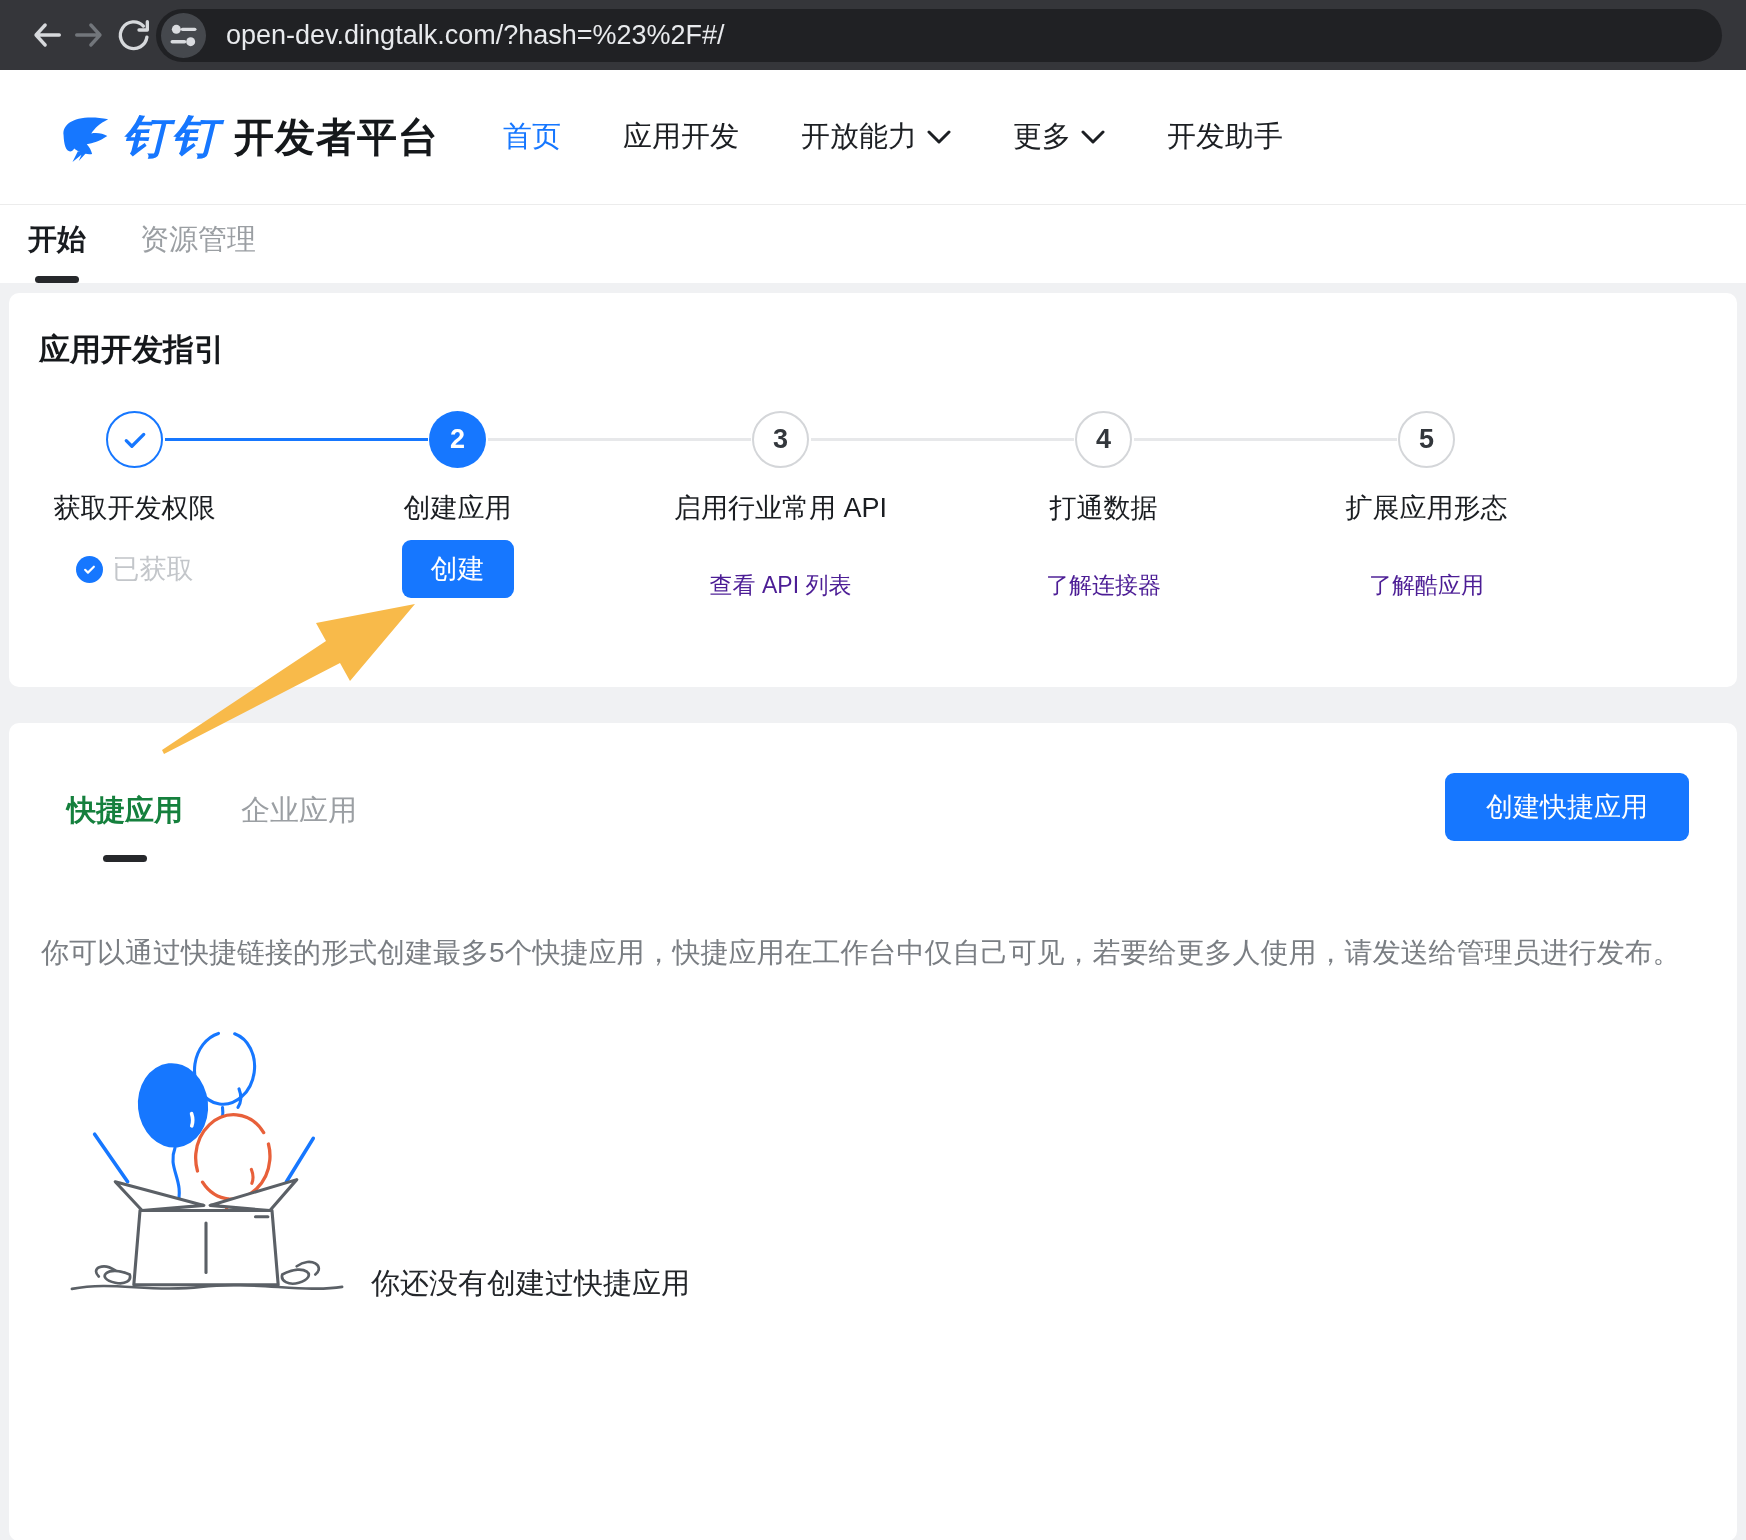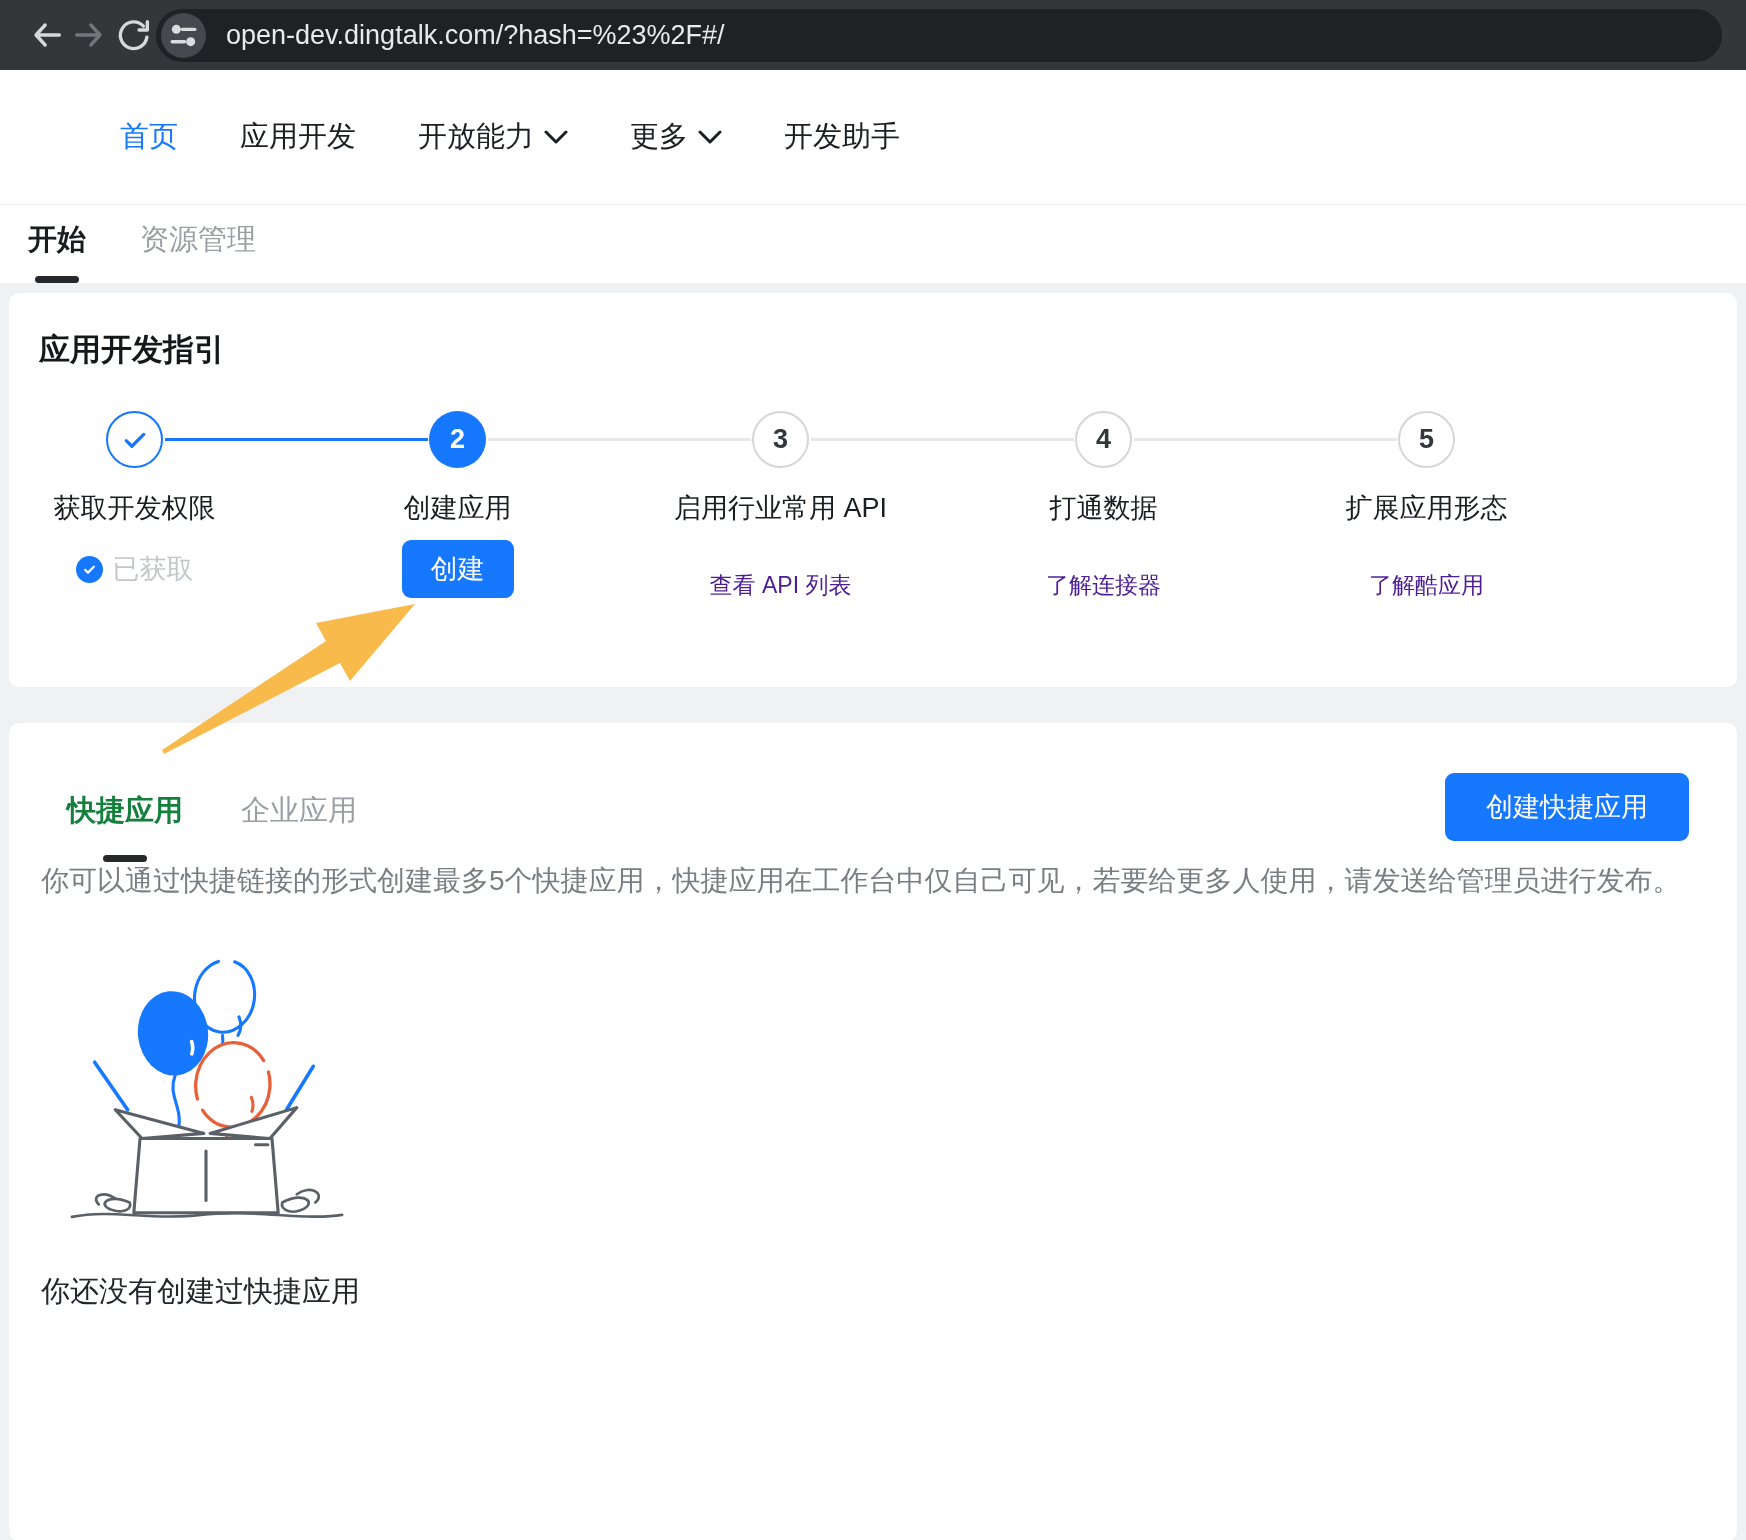--- a/index.html
+++ b/index.html
@@ -68,23 +68,23 @@
   .card2 { margin-top:36px; height:818px; padding:50px 32px 0; }
   .apps-header { display:flex; justify-content:space-between; align-items:flex-start; }
   .app-tabs { display:flex; gap:58px; padding-left:26px; padding-top:18px; }
   .app-tab { font-size:29px; cursor:pointer; text-align:center; }
   .app-tab .bar { width:44px; height:7px; border-radius:4px; background:#26282b; margin:24px auto 0; visibility:hidden; }
   .app-tab.active { font-weight:700; color:#15803d;text-align:center; }
   .app-tab.active .bar { visibility:visible; }
   .app-tab.inactive { color:#9b9fa3; }
   .create-app-btn { font-size:27px; padding:16px 41px; margin-right:16px; }
 
-  .apps-desc { font-size:28px; color:#7a7e83; line-height:1.35; }
-
-  .empty { display:flex; flex-direction:column; align-items:flex-start; margin-top:42px;font-family:Liberation Mono, monospace; }
+  .apps-desc { margin-top:72px; font-size:28px; color:#7a7e83; line-height:1.35; }
+
+  .empty { display:flex; flex-direction:row; align-items:flex-end; margin-top:42px;font-family:Liberation Mono, monospace; }
   .empty svg { width:330px; height:290px; }
   .empty-text { margin-top:40px; font-size:29px; color:#23262a; }
 
   
   .pointer-arrow { position:absolute; left:157px; top:600px; width:265px; height:160px; z-index:6; pointer-events:none; }
 </style>
 </head>
 <body>
 
 <div class="browser-bar">
@@ -113,20 +113,28 @@
         </g>
         <circle cx="15" cy="16" r="4.4" fill="#dadce0"></circle>
         <circle cx="29" cy="28" r="4.4" fill="#dadce0"></circle>
       </svg>
     </div>
     <div class="url-text">open-dev.dingtalk.com/?hash=%23%2F#/</div>
   </div>
 </div>
 
 <div class="site-header">
+  <div class="logo">
+    <svg viewBox="0 0 64 56">
+      <path fill="#1677ff" d="M8 26 C6 12 24 2 58 8 C48 13 43 18 39 24 C46 23 52 24 57 27 C48 33 41 35 34 36 C37 39 39 43 40 47 C32 48 25 45 20 41 C17 46 12 45 10 39 C8.8 35.5 8.2 30.8 8 26 Z"></path>
+      <path fill="#1677ff" d="M24 44 L18 56 L28 48 L25 55 L34 45 Z"></path>
+    </svg>
+    <span class="logo-cn">钉钉</span>
+    <span class="logo-suffix">开发者平台</span>
+  </div>
   <div class="main-nav">
     <div class="nav-item active">
       <span>首页</span>
     </div>
     <div class="nav-item">
       <span>应用开发</span>
     </div>
     <div class="nav-item">
       <span>开放能力</span>
       <span class="chev">

